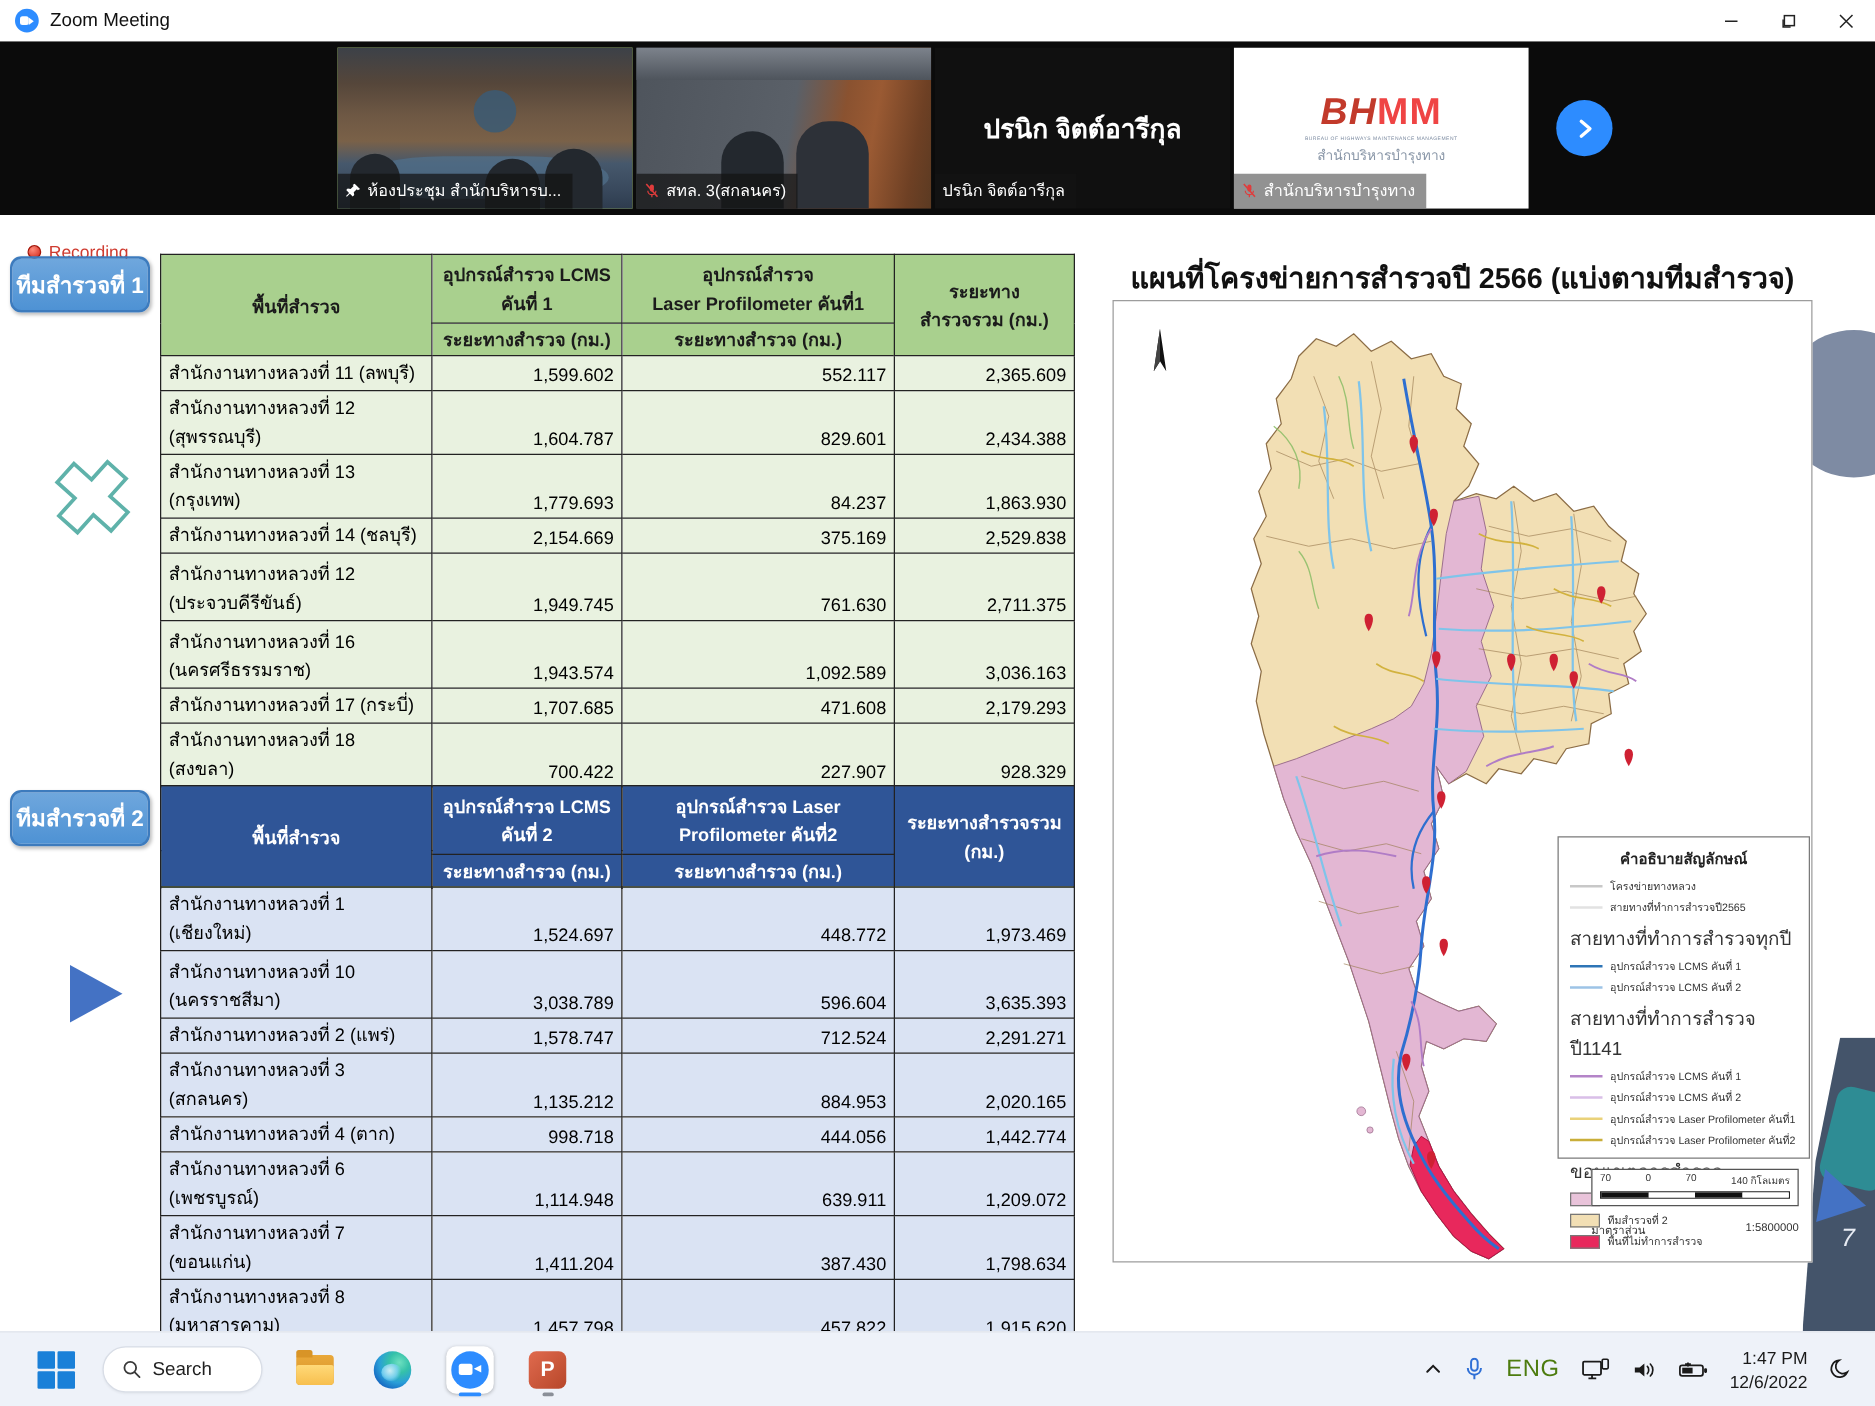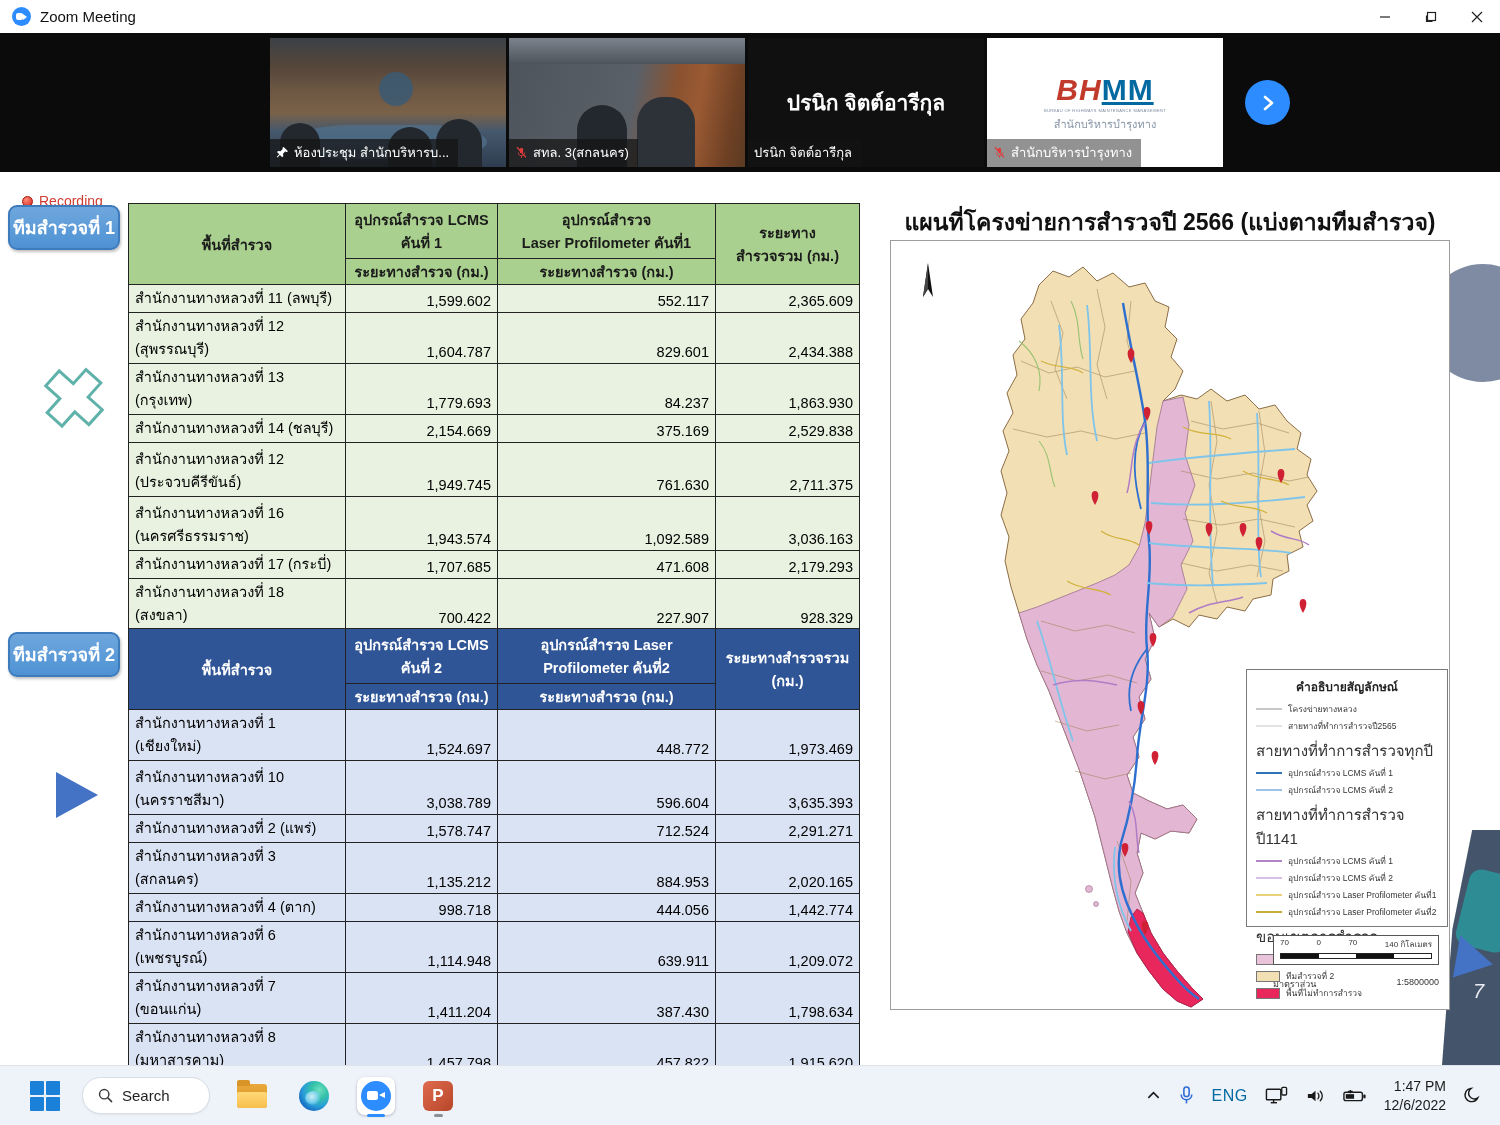--- a/index.html
+++ b/index.html
@@ -24,21 +24,21 @@
   .room1-bg { width:100%; height:100%; background:linear-gradient(180deg,#3c4148 0%,#55463a 22%,#6e5844 42%,#7a6148 58%,#46586c 72%,#39495d 88%,#2e3c4e 100%); position:relative; }
   .room1-bg .walllogo { position:absolute; left:46%; top:26%; width:34px; height:34px; border-radius:50%; background:#3b5a74; opacity:.85; }
   .room1-bg .tbl { position:absolute; left:8%; bottom:8px; width:84%; height:34px; background:#51708c; border-radius:40%/60%; opacity:.7; }
   .room2-bg { width:100%; height:100%; background:linear-gradient(100deg,#4e545c 0%,#5a6068 52%,#8a5230 68%,#9a5a33 78%,#6e4024 92%,#5b3a22 100%); position:relative; }
   .room2-bg .ceil { position:absolute; left:0; top:0; width:100%; height:26px; background:linear-gradient(180deg,#7d838c,#4e545c); }
   .person { position:absolute; bottom:0; width:54px; height:58px; border-radius:26px 26px 0 0; background:#23282e; }
   .name-tile { width:100%; height:100%; background:#101010; display:flex; align-items:center; justify-content:center; }
   .name-tile .big { color:#fff; font-size:21px; font-weight:bold; }
   .logo-tile { width:100%; height:100%; background:#ffffff; display:flex; flex-direction:column; align-items:center; justify-content:center; }
   .bhmm { font-size:30px; font-weight:bold; letter-spacing:1px; }
-  .bhmm .b1 { color:#c23a2b;font-style:italic; } .bhmm .b3 { color:#0369a1;text-decoration:underline; }
+  .bhmm .b1 { color:#c23a2b;font-style:italic; } .bhmm .b3 { color:#ef4444; }
   .bhmm-sub { font-size:4px; color:#7b8aa0; letter-spacing:.4px; margin-top:1px; }
   .bhmm-thai { font-size:11px; color:#8a97a8; margin-top:2px; }
   .next-btn { position:absolute; right:210px; top:47px; width:45px; height:45px; border-radius:50%; background:#2d8cff; display:flex; align-items:center; justify-content:center; cursor:pointer; }
 
   
   .slide { position:absolute; left:0; top:172px; width:1500px; height:893px; background:#ffffff; overflow:hidden; }
   .recording { position:absolute; left:22px; top:21px; display:flex; align-items:center; gap:6px; color:#cf3b30; font-size:14px; z-index:2; }
   .recording .dot { width:11px; height:11px; border-radius:50%; background:radial-gradient(circle at 35% 30%,#ff8a7a,#d2261a); border:1px solid #a51508; }
   .team-badge { position:absolute; left:8px; width:112px; height:45px; background:linear-gradient(180deg,#6fa7dd,#4e92d4); border:2px solid #3d7bbd; border-radius:9px; color:#fff; font-weight:bold; font-size:18px; display:flex; align-items:center; justify-content:center; box-shadow:1px 2px 3px rgba(0,0,0,.25); z-index:3; }
   #badge1 { top:33px; } #badge2 { top:460px; }
@@ -106,21 +106,21 @@
   .folder .front { position:absolute; left:0; bottom:0; width:30px; height:16px; background:linear-gradient(180deg,#ffd978,#f7bf4e); border-radius:2px 2px 3px 3px; }
   .edge-ic { width:30px; height:30px; border-radius:50%; background:radial-gradient(circle at 68% 30%,#6ee0c0 0%,#35c1a9 28%,#2a9fd8 55%,#1565c0 80%,#0d47a1 100%); position:relative; overflow:hidden; }
   .edge-ic:after { content:""; position:absolute; left:6px; top:10px; width:17px; height:14px; border-radius:50%; background:radial-gradient(circle at 40% 40%,#e8f6ff 0%,#7fd4f2 45%,transparent 70%); opacity:.85; }
   .zoomcard { width:38px; height:38px; background:#fff; border-radius:8px; box-shadow:0 1px 3px rgba(0,0,0,.25); display:flex; align-items:center; justify-content:center; }
   .zoom-ic { width:30px; height:30px; border-radius:50%; background:#2d8cff; position:relative; }
   .zoom-ic:before { content:""; position:absolute; left:6px; top:10px; width:11px; height:9px; background:#fff; border-radius:2px; }
   .zoom-ic:after { content:""; position:absolute; left:18px; top:11px; border-left:6px solid #fff; border-top:3.5px solid transparent; border-bottom:3.5px solid transparent; transform:scaleX(-1); }
   .ppt-ic { width:30px; height:30px; border-radius:6px; background:linear-gradient(135deg,#e06a4e,#b7472a); display:flex; align-items:center; justify-content:center; color:#fff; font-weight:bold; font-size:17px; }
   .tb-right { margin-left:auto; display:flex; align-items:center; gap:17px; margin-right:18px; }
   .trayic { display:flex; align-items:center; justify-content:center; cursor:pointer; }
-  .lang { font-size:16px; color:#0369a1; letter-spacing:.5px; cursor:pointer; }
+  .lang { font-size:19px; color:#4d7c0f; letter-spacing:.5px; cursor:pointer; }
   .clockbox { text-align:right; font-size:14px; color:#1a1a1a; line-height:1.3; cursor:pointer; }
 </style>
 </head>
 <body>
 
 <div id="stage">
 
   <div class="titlebar">
     <div class="zoom-app-ic"></div>
     <div class="t">Zoom Meeting</div>

